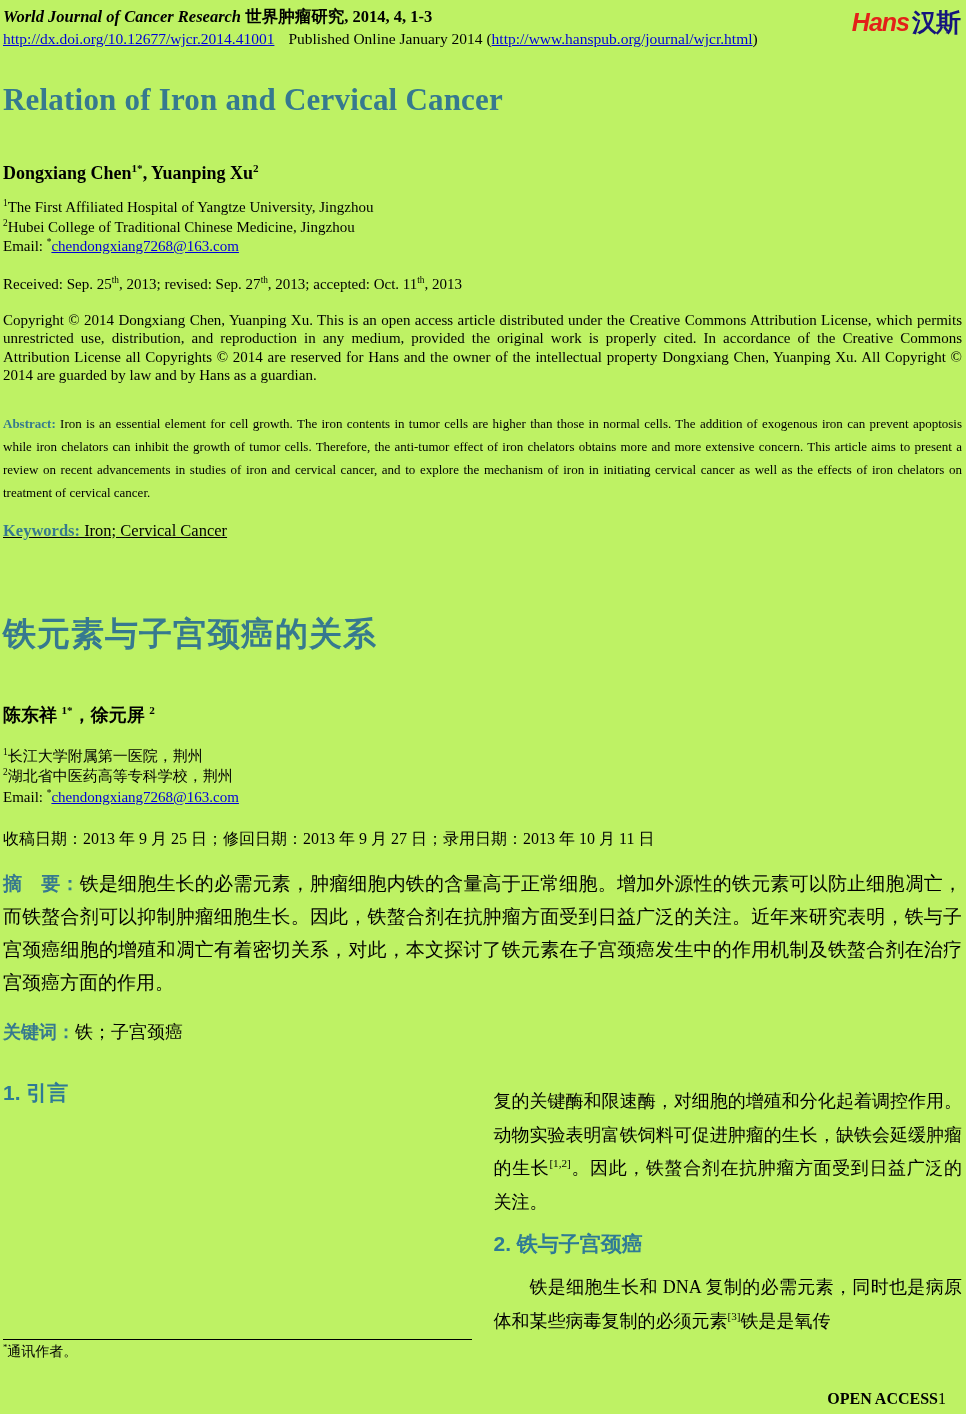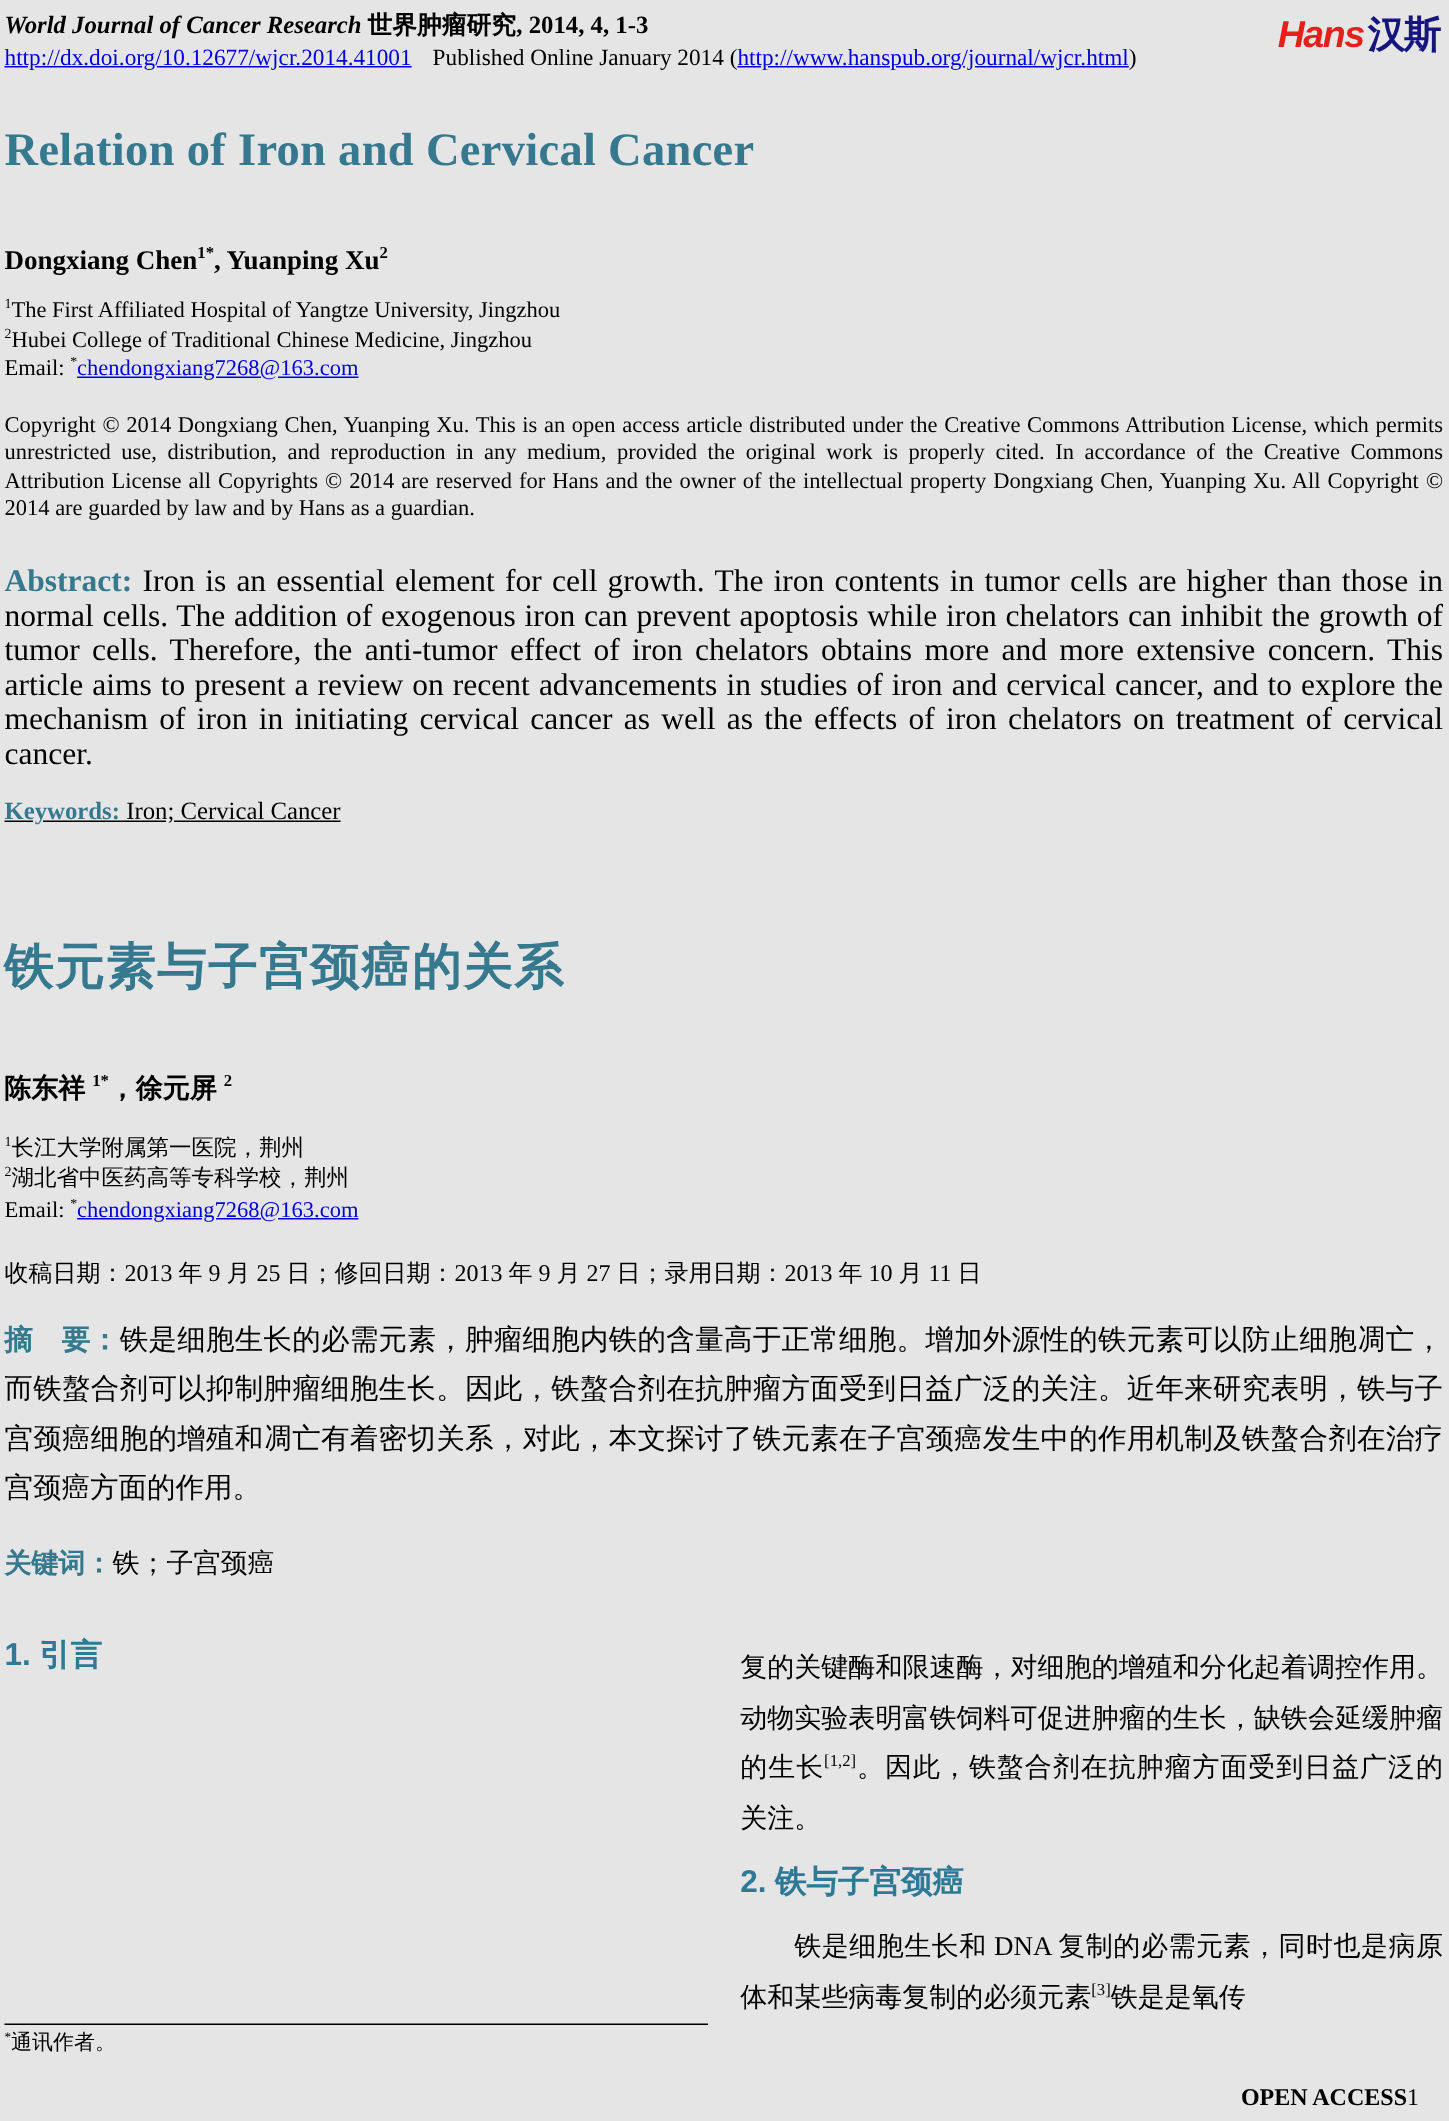--- a/index.html
+++ b/index.html
@@ -7,21 +7,21 @@
   body {
     width: 966px; height: 1414px;
     font-family: "Liberation Serif", serif;
     color: #000;
   }
   .page {
     position: relative;
     width: 966px; height: 1414px;
     padding: 6px 4px 0 3px;
     overflow: hidden;
-    background: #e5e5e5;
+    background: #bef264;
   }
   sup.s { font-size: 0.62em; vertical-align: super; line-height: 0; }
   .link { color: #0000d9; text-decoration: underline; cursor: pointer; }
 
   
   .hdr { display: flex; justify-content: space-between; align-items: flex-start; }
   .hdr-left { font-size: 15.5px; line-height: 21px; }
   .jline { font-weight: bold; font-size: 16.5px; }
   .jname { font-style: italic; }
   .doiline { font-size: 15.5px; margin-top: 1px; }
@@ -29,21 +29,21 @@
   .logo { font-family: "Liberation Sans", sans-serif; font-weight: bold; font-size: 25px; white-space: nowrap; padding-right: 2px; }
   .logo-hans { color: #e32119; font-style: italic; letter-spacing: -1px; }
   .logo-zh { color: #15157d; margin-left: 3px; letter-spacing: -1px; }
 
   
   h1.title-en { color: #36798f; font-size: 31px; font-weight: bold; margin-top: 33px; letter-spacing: 0.2px; }
   .authors-en { margin-top: 45px; font-size: 18px; font-weight: bold; }
   .affil-en { margin-top: 14px; font-size: 15px; line-height: 19.5px; }
   .received { margin-top: 19px; font-size: 15px; }
   .copyright { margin-top: 18px; font-size: 15px; line-height: 18.6px; text-align: justify; }
-  .abstract-en { margin-top: 27px; font-size: 21px; line-height: 23px; text-align: justify; }
+  .abstract-en { margin-top: 27px; font-size: 13px; line-height: 23px; text-align: justify; }
   .label-teal { color: #36798f; font-weight: bold; }
   .keywords-en { margin-top: 17px; font-size: 16.5px; text-decoration: underline; }
 
   
   h2.title-zh { color: #36798f; font-size: 33px; font-weight: bold; margin-top: 71px; font-family: "Liberation Sans", sans-serif; letter-spacing: 1px; }
   .authors-zh { margin-top: 46px; font-size: 18px; font-weight: bold; }
   .affil-zh { margin-top: 19px; font-size: 15px; line-height: 20.5px; }
   .dates-zh { margin-top: 22px; font-size: 16px; }
   .abstract-zh { margin-top: 17px; font-size: 19px; line-height: 33px; text-align: justify; }
   .abstract-zh .label-teal, .keywords-zh .label-teal { font-family: "Liberation Sans", sans-serif; }
@@ -92,20 +92,23 @@
   <div class="authors-en">
     <span>Dongxiang Chen</span><sup class="s">1*</sup><span>, </span><span>Yuanping Xu</span><sup class="s">2</sup>
   </div>
 
   <div class="affil-en">
     <div><sup class="s">1</sup><span>The First Affiliated Hospital of Yangtze University, Jingzhou</span></div>
     <div><sup class="s">2</sup><span>Hubei College of Traditional Chinese Medicine, Jingzhou</span></div>
     <div><span>Email: </span><sup class="s">*</sup><span class="link">chendongxiang7268@163.com</span></div>
   </div>
 
+  <div class="received">
+    <span>Received: Sep. 25</span><sup class="s">th</sup><span>, 2013; revised: Sep. 27</span><sup class="s">th</sup><span>, 2013; accepted: Oct. 11</span><sup class="s">th</sup><span>, 2013</span>
+  </div>
 
   <div class="copyright">Copyright © 2014 Dongxiang Chen, Yuanping Xu. This is an open access article distributed under the Creative Commons Attribution License, which permits unrestricted use, distribution, and reproduction in any medium, provided the original work is properly cited. In accordance of the Creative Commons Attribution License all Copyrights © 2014 are reserved for Hans and the owner of the intellectual property Dongxiang Chen, Yuanping Xu. All Copyright © 2014 are guarded by law and by Hans as a guardian.</div>
 
   <div class="abstract-en">
     <span class="label-teal">Abstract:</span><span> Iron is an essential element for cell growth. The iron contents in tumor cells are higher than those in normal cells. The addition of exogenous iron can prevent apoptosis while iron chelators can inhibit the growth of tumor cells. Therefore, the anti-tumor effect of iron chelators obtains more and more extensive concern. This article aims to present a review on recent advancements in studies of iron and cervical cancer, and to explore the mechanism of iron in initiating cervical cancer as well as the effects of iron chelators on treatment of cervical cancer.</span>
   </div>
 
   <div class="keywords-en">
     <span class="label-teal">Keywords:</span><span> Iron; Cervical Cancer</span>
   </div>

